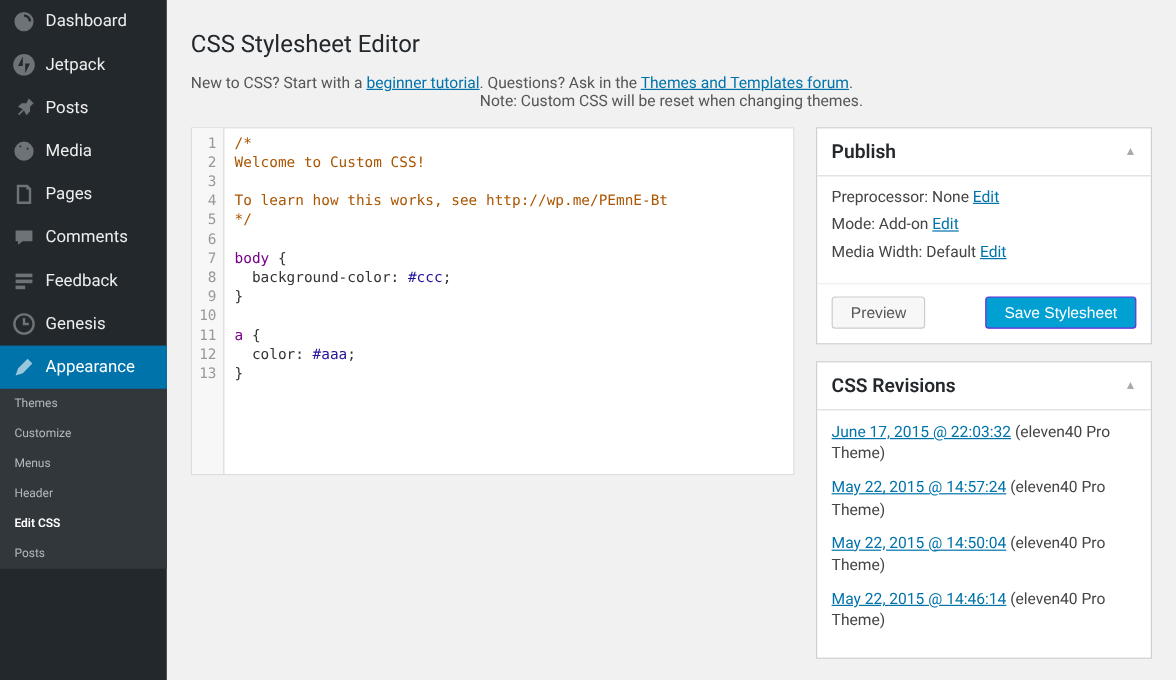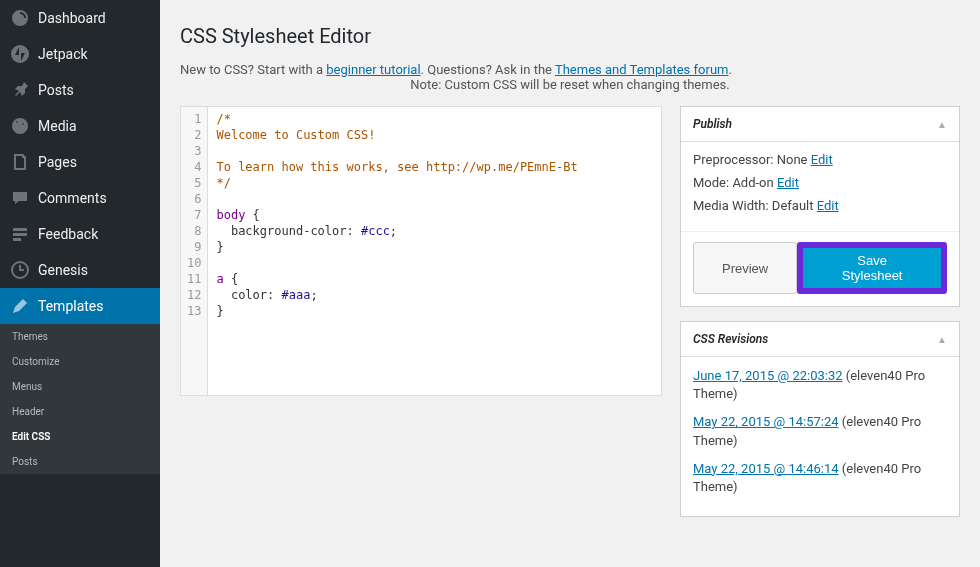--- a/index.html
+++ b/index.html
@@ -1,20 +1,20 @@
 <!DOCTYPE html>
 <html><head>
 <meta charset="utf-8">
 <style>
 * { box-sizing: border-box; margin: 0; padding: 0; }
 body { font-family: -apple-system, "Segoe UI", Roboto, Arial, sans-serif; font-size: 13px; color: #444; background: #f1f1f1; width: 980px; height: 567px; overflow: hidden; }
 .layout { display: flex; height: 567px; }
 
 
-.sidebar { width: 160px; background: #23282d; color: #eee; flex-shrink: 0; }
+.sidebar { width: 139px; background: #23282d; color: #eee; flex-shrink: 0; }
 .menu-item { display: flex; align-items: center; padding: 8px 10px; color: #eee; cursor: pointer; font-size: 14px; }
 .menu-item .icon { width: 20px; height: 20px; margin-right: 8px; display: inline-flex; align-items: center; justify-content: center; opacity: 0.6; }
 .menu-item .icon svg { fill: #a0a5aa; }
 .menu-item.active { background: #0073aa; color: #fff; position: relative; }
 .menu-item.active .icon svg { fill: #fff; }
 .menu-item.active::after { content: ""; position: absolute; right: -8px; top: 50%; margin-top: -8px; border: 8px solid transparent; border-right-color: #f1f1f1; }
 .submenu { background: #32373c; }
 .sub-item { padding: 7px 12px; color: #b4b9be; font-size: 10px; cursor: pointer; }
 .sub-item.current { color: #fff; font-weight: 600; }
 
@@ -36,29 +36,29 @@
 .code { padding: 4px 8px; color: #333; }
 .code .line { height: 16px; white-space: pre; }
 .cm-comment { color: #a50; }
 .cm-property { color: #333; }
 .cm-keyword { color: #708; }
 .cm-atom { color: #219; }
 
 
 .postbox { background: #fff; border: 1px solid #ccd0d4; margin-bottom: 14px; }
 .postbox-header { padding: 10px 12px; border-bottom: 1px solid #ddd; display: flex; justify-content: space-between; align-items: center; }
-.postbox-header h2 { font-size: 12px; font-weight: 600; color: #23282d; font-style: italic; }
+.postbox-header h2 { font-size: 16px; font-weight: 600; color: #23282d; }
 .toggle-ind { color: #aaa; font-size: 10px; }
 .postbox-body { padding: 10px 12px; font-size: 13px; color: #444; }
 .pub-row { margin-bottom: 8px; }
 .pub-row a { color: #0073aa; text-decoration: underline; }
 .actions { padding: 10px 12px 12px; display: flex; justify-content: space-between; border-top: 1px solid #eee; }
-.btn { padding: 5px 28px; border-radius: 3px; font-size: 13px; cursor: pointer; }
+.btn { padding: 5px 15px; border-radius: 3px; font-size: 13px; cursor: pointer; }
 .btn.secondary { background: #f7f7f7; border: 1px solid #ccc; color: #555; }
-.btn.primary { background: #00a0d2; border: 6px solid #6d28d9; color: #fff; }
+.btn.primary { background: #00a0d2; border: 1px solid #6d28d9; color: #fff; }
 
 .rev-item { margin-bottom: 10px; font-size: 13px; line-height: 1.4; }
 .rev-item a { color: #0073aa; text-decoration: underline; }
 .rev-item span.theme { color: #444; }
 </style>
 </head>
 <body>
 
 <div class="layout">
   <div class="sidebar">
@@ -131,21 +131,21 @@
             </svg>
           </span>
           <span>Genesis</span>
         </div>
         <div class="menu-item active">
           <span class="icon">
             <svg viewBox="0 0 20 20" width="20" height="20">
               <path d="M3 17l2-6 8-8 4 4-8 8zM13 3l4 4"></path>
             </svg>
           </span>
-          <span>Templates</span>
+          <span>Appearance</span>
         </div>
       </div>
     <div class="submenu" id="submenu">
         <div class="sub-item">Themes</div>
         <div class="sub-item">Customize</div>
         <div class="sub-item">Menus</div>
         <div class="sub-item">Header</div>
         <div class="sub-item current">Edit CSS</div>
         <div class="sub-item">Posts</div>
       </div>
@@ -224,19 +224,20 @@
         </div>
 
         <div class="postbox">
           <div class="postbox-header">
             <h2>CSS Revisions</h2>
             <span class="toggle-ind">▲</span>
           </div>
           <div class="postbox-body" id="revisions-body">
               <div class="rev-item"><a href="#">June 17, 2015 @ 22:03:32</a> <span class="theme">(eleven40 Pro Theme)</span></div>
               <div class="rev-item"><a href="#">May 22, 2015 @ 14:57:24</a> <span class="theme">(eleven40 Pro Theme)</span></div>
+              <div class="rev-item"><a href="#">May 22, 2015 @ 14:50:04</a> <span class="theme">(eleven40 Pro Theme)</span></div>
               <div class="rev-item"><a href="#">May 22, 2015 @ 14:46:14</a> <span class="theme">(eleven40 Pro Theme)</span></div>
             </div>
         </div>
       </div>
     </div>
   </div>
 </div>
 
 </body></html>

